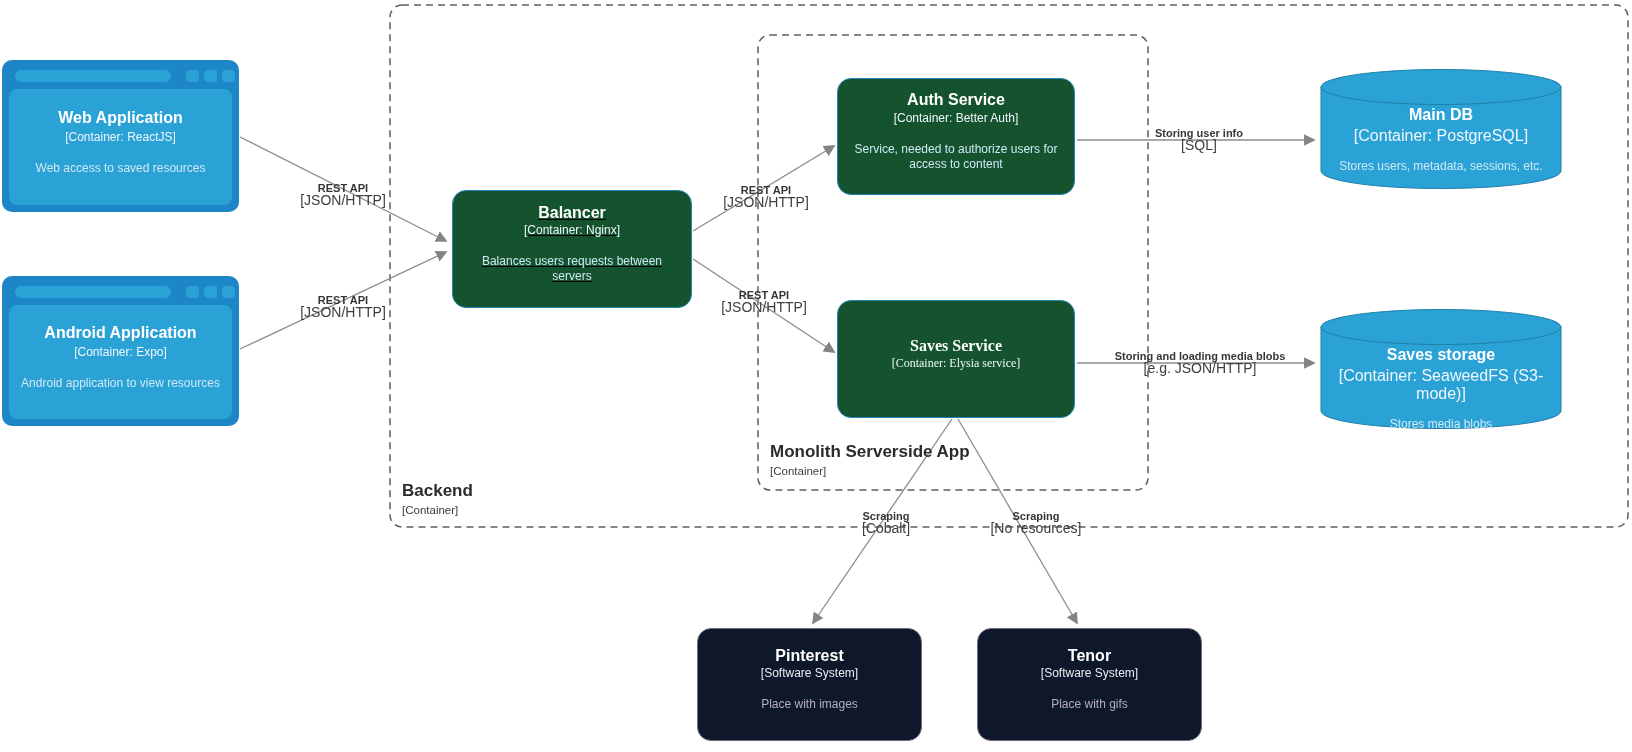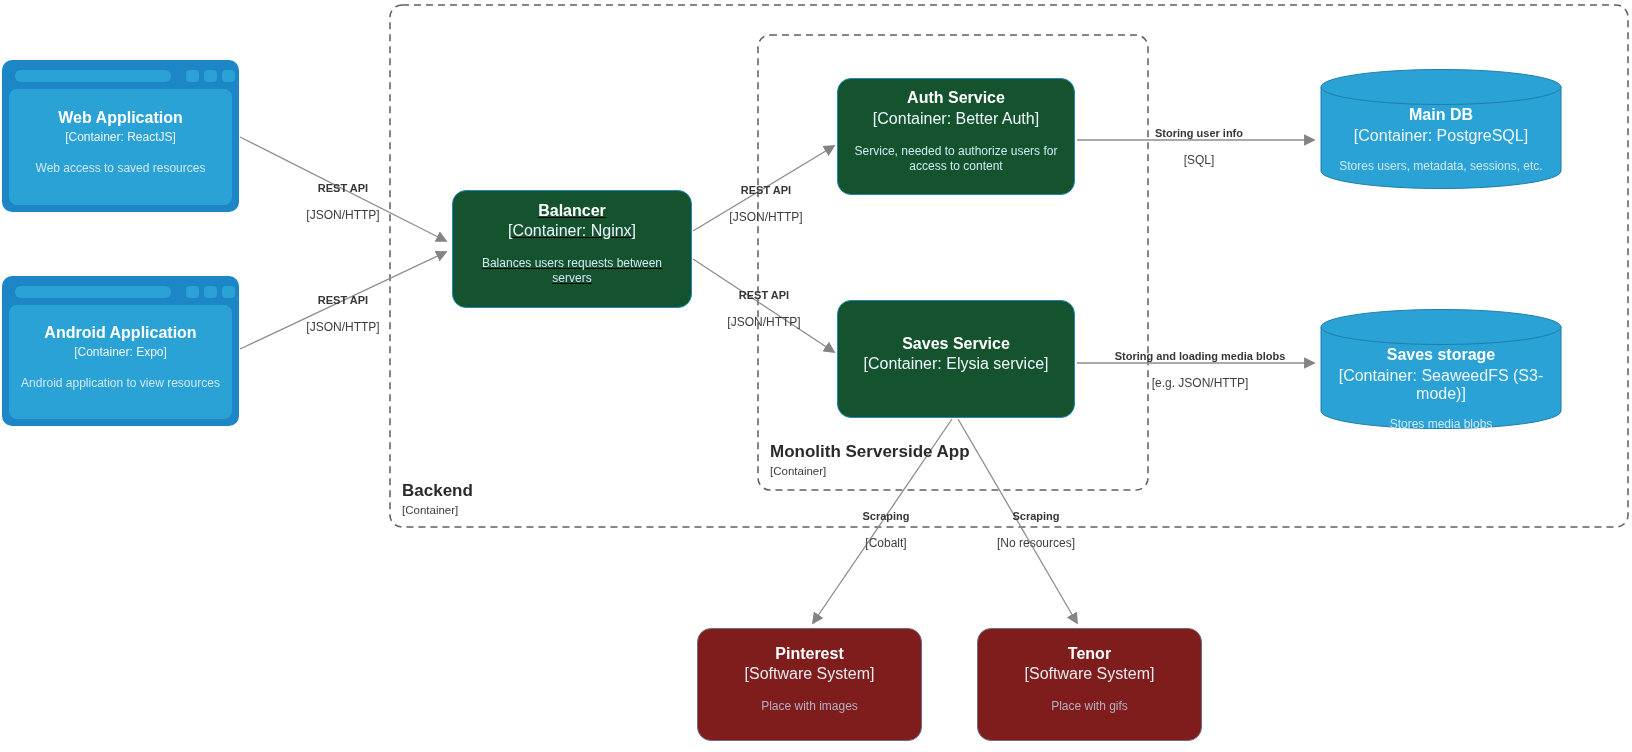--- a/index.html
+++ b/index.html
@@ -6,24 +6,24 @@
   #canvas{
     position:relative;width:1632px;height:752px;overflow:hidden;
     font-family:"Liberation Sans", sans-serif;background:#ffffff;
   }
   
   #wires{position:absolute;left:0;top:0;z-index:1;}
   
   .node{position:absolute;z-index:2;box-sizing:border-box;display:flex;flex-direction:column;
         align-items:center;justify-content:center;text-align:center;border-radius:14px;}
   .node .title{font-size:16px;font-weight:bold;color:#ffffff;line-height:1.15;}
-  .node .tech{font-size:16px;color:#eef7fd;margin-top:2px;line-height:1.15;}
+  .node .tech{font-size:12px;color:#eef7fd;margin-top:2px;line-height:1.15;}
   .node .desc{font-size:12px;color:#cfe9f7;margin-top:16px;line-height:1.25;padding:0 12px;}
   .blue{background:#14532d;border:1px solid #2187b5;padding-bottom:10px;}
-  .gray{background:#7f1d1d;border:1px solid #736b80;padding-bottom:10px;}
+  .gray{background:#0f172a;border:1px solid #736b80;padding-bottom:10px;}
   .gray .tech{color:#eceaf0;}
   .gray .desc{color:#b5aec1;}
   
   .browser{position:absolute;z-index:2;box-sizing:border-box;background:#1d86c6;border-radius:10px;}
   .browser .bar-pill{position:absolute;left:13px;top:10px;height:12px;border-radius:6px;
                      right:68px;background:#2aa2d6;}
   .browser .bar-btn{position:absolute;top:10px;width:13px;height:12px;border-radius:4px;background:#2aa2d6;}
   .browser .btn1{right:40px;} .browser .btn2{right:22px;} .browser .btn3{right:4px;}
   .browser .content{position:absolute;left:7px;right:7px;top:29px;bottom:7px;background:#2aa2d6;
                     border-radius:8px;display:flex;flex-direction:column;align-items:center;
@@ -39,21 +39,21 @@
   .cyl .title{font-size:16px;font-weight:bold;color:#ffffff;line-height:1.15;}
   .cyl .tech{font-size:16px;color:#eef7fd;margin-top:3px;}
   .cyl .desc{font-size:12px;color:#cfe9f7;margin-top:14px;}
   
   .bound-label{position:absolute;z-index:2;text-align:left;}
   .bound-label .bl-title{font-size:17px;font-weight:bold;color:#2b2b2b;line-height:1.1;}
   .bound-label .bl-type{font-size:11.5px;color:#3d3d3d;margin-top:3px;}
   
   .edge-label{position:absolute;z-index:3;transform:translateX(-50%);text-align:center;white-space:nowrap;}
   .edge-label .el-main{display:block;font-size:11px;font-weight:bold;color:#363636;line-height:11.5px;}
-  .edge-label .el-tech{display:block;font-size:12px;color:#3d3d3d;line-height:11.5px;margin-top:15px;}
+  .edge-label .el-tech{display:block;font-size:14px;color:#3d3d3d;line-height:11.5px;}
 </style>
 </head>
 <body>
 
 <div id="canvas">
 
   <svg id="wires" width="1632" height="752" viewBox="0 0 1632 752">
     <defs>
       <marker id="arrow" viewBox="0 0 10 10" refX="8.5" refY="5" markerWidth="9" markerHeight="9" orient="auto-start-reverse">
         <path d="M0,0 L10,5 L0,10 z" fill="#848484"></path>
@@ -111,21 +111,21 @@
     <div class="tech">[Container: Nginx]</div>
     <div class="desc">Balances users requests between servers</div>
   </div>
 
   <div class="node blue" style="left:837px;top:78px;width:238px;height:117px;">
     <div class="title">Auth Service</div>
     <div class="tech">[Container: Better Auth]</div>
     <div class="desc">Service, needed to authorize users for access to content</div>
   </div>
 
-  <div class="node blue" style="left:837px;top:300px;width:238px;height:118px;">
+  <div class="node blue" style="left:837px;top:300px;width:238px;height:118px;font-family:Liberation Serif, serif;">
     <div class="title">Saves Service</div>
     <div class="tech">[Container: Elysia service]</div>
   </div>
 
   <div class="cyl" style="left:1320px;top:68px;width:242px;height:122px;">
     <svg width="242" height="122" viewBox="0 0 242 122">
       <path d="M1,19 v84 a120,17.5 0 0 0 240,0 v-84 z" fill="#2aa2d6" stroke="#1f7fa8" stroke-width="1"></path>
       <ellipse cx="121" cy="19" rx="120" ry="17.5" fill="#2aa2d6" stroke="#1f7fa8" stroke-width="1"></ellipse>
     </svg>
     <div class="text">

